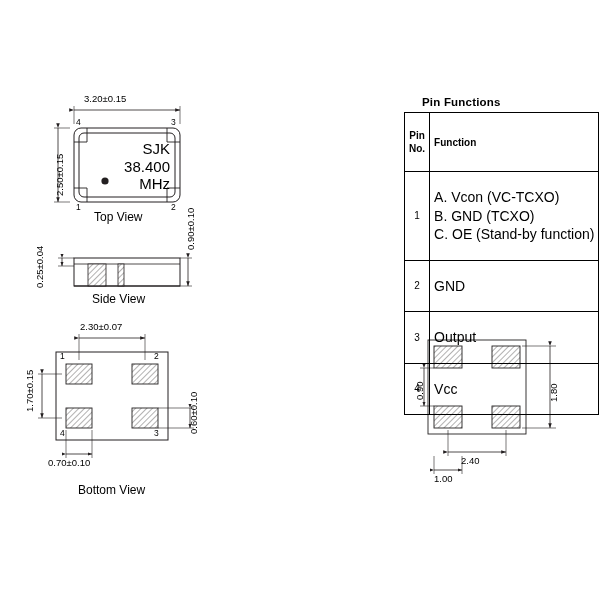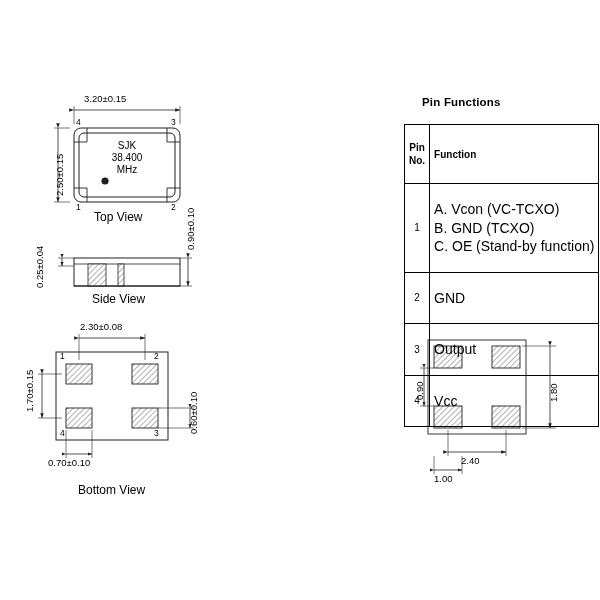--- a/index.html
+++ b/index.html
@@ -29,21 +29,21 @@
   
   .pin-table-wrap {
     position: absolute;
     left: 404px;
     top: 96px;
     width: 180px;
   }
   .pin-title {
     font-size: 11.5px;
     font-weight: bold;
-    margin-bottom: 16px;
+    margin-bottom: 4px;
     letter-spacing: 0.2px;
     padding-left: 18px;
   }
   table.pinfn {
     border-collapse: collapse;
     width: 180px;
     font-size: 9.5px;
   }
   table.pinfn th, table.pinfn td {
     border: 1px solid #000;
@@ -74,22 +74,22 @@
     position: absolute;
     font-size: 12px;
     white-space: nowrap;
   }
   .rot90 {
     transform: rotate(-90deg);
     transform-origin: left top;
   }
   .pkg-text {
     position: absolute;
-    text-align: center;
-    font-size: 10px;
+    text-align: right;
+    font-size: 15px;
     line-height: 1.18;
     white-space: nowrap;
   }
   .pinnum {
     position: absolute;
     font-size: 8.5px;
   }
 </style>
 </head>
 <body>
@@ -208,21 +208,21 @@
     <div>38.400</div>
     <div>MHz</div>
   </div>
 
   <div class="cap" style="left:94px; top:210px;">Top View</div>
 
   <div class="lbl rot90" style="left:185px; top:250px;">0.90±0.10</div>
   <div class="lbl rot90" style="left:34px; top:288px;">0.25±0.04</div>
   <div class="cap" style="left:92px; top:292px;">Side View</div>
 
-  <div class="lbl" style="left:80px; top:321px;">2.30±0.08</div>
+  <div class="lbl" style="left:80px; top:321px;">2.30±0.07</div>
   <div class="lbl rot90" style="left:24px; top:412px;">1.70±0.15</div>
   <div class="lbl rot90" style="left:188px; top:434px;">0.60±0.10</div>
   <div class="lbl" style="left:48px; top:457px;">0.70±0.10</div>
 
   <div class="pinnum" style="left:60px; top:351px;">1</div>
   <div class="pinnum" style="left:154px; top:351px;">2</div>
   <div class="pinnum" style="left:60px; top:428px;">4</div>
   <div class="pinnum" style="left:154px; top:428px;">3</div>
 
   <div class="cap" style="left:78px; top:483px;">Bottom View</div>

